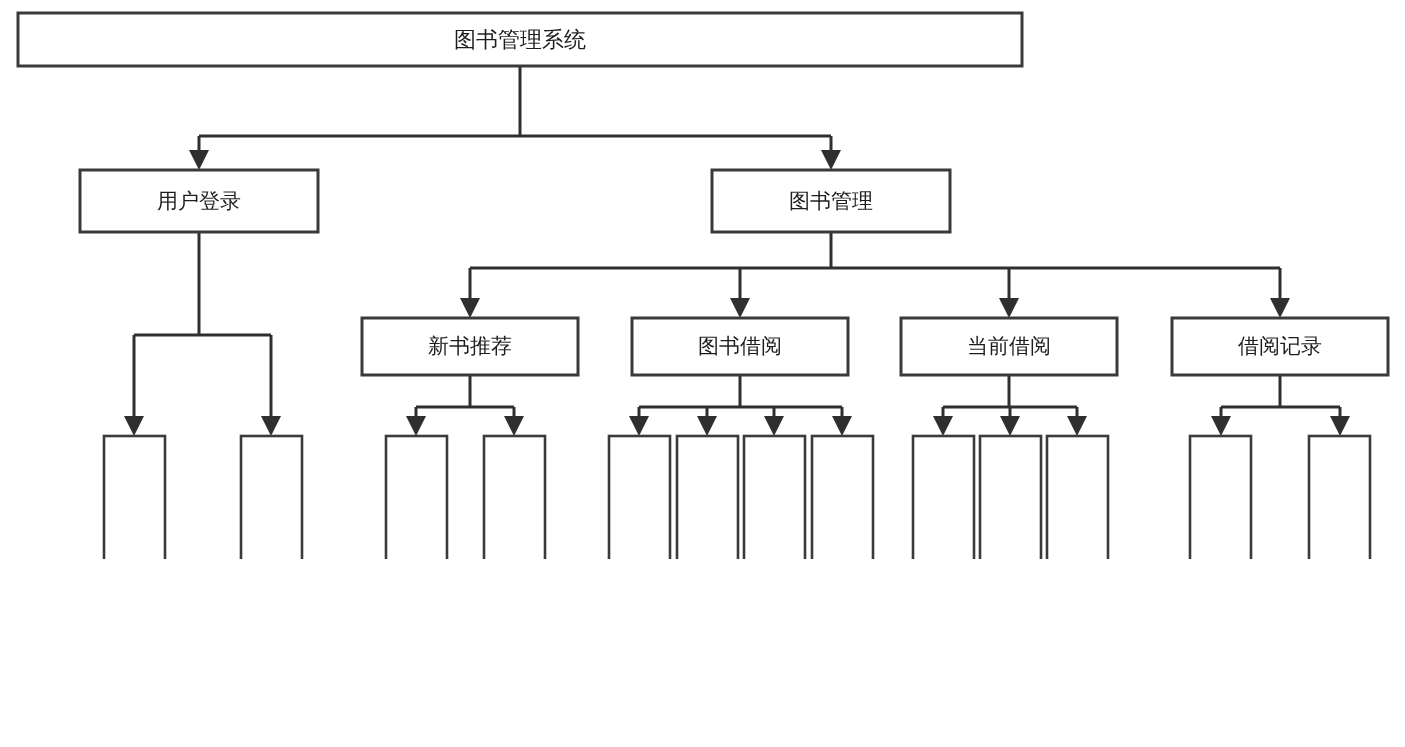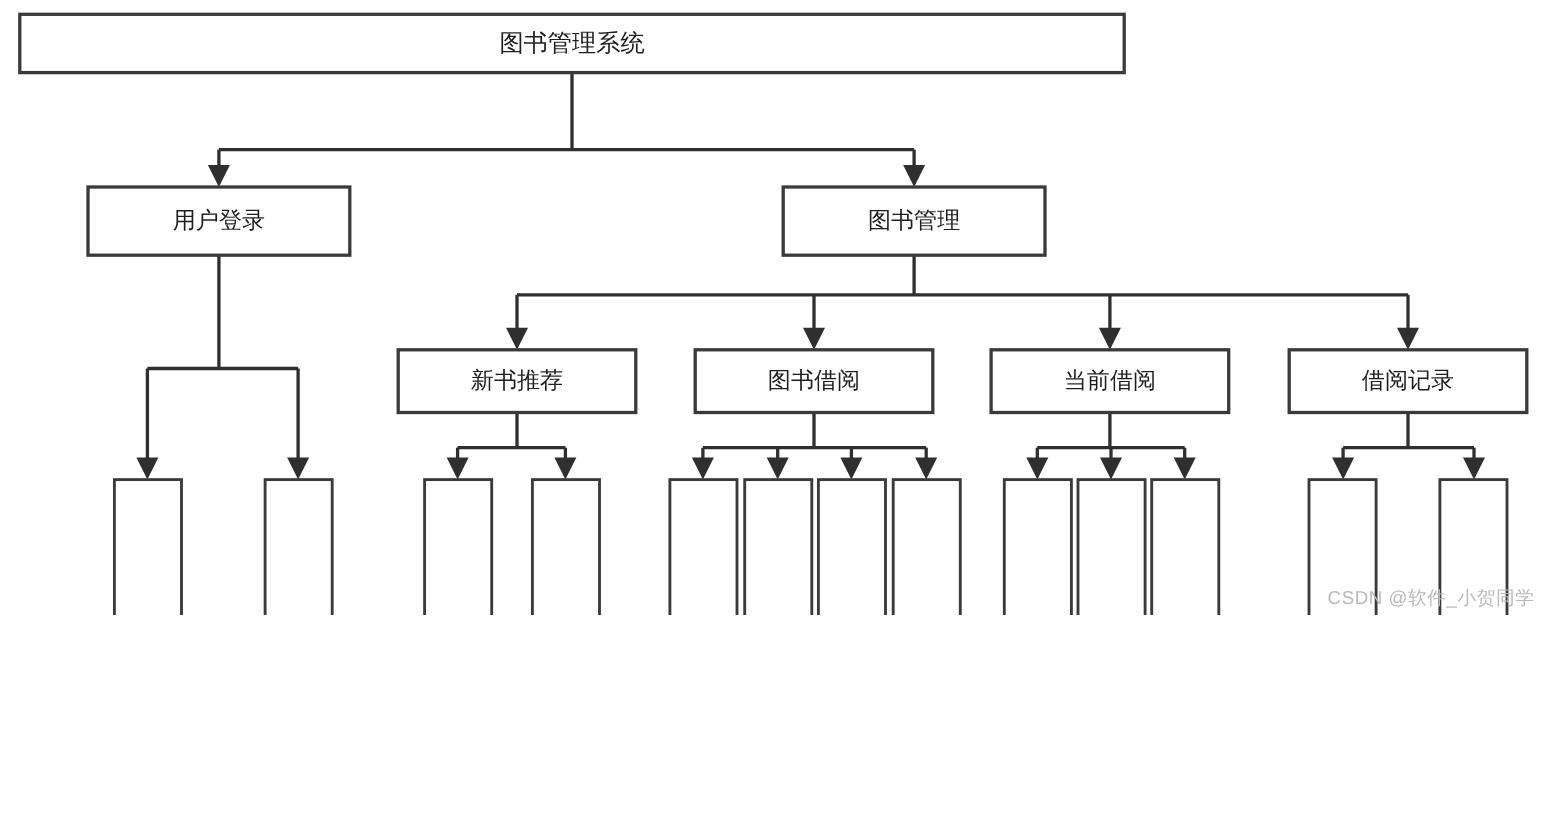--- a/index.html
+++ b/index.html
@@ -235,14 +235,13 @@
   <div class="vlabel" style="left:744px; top:436px; width:61px; height:299px;">编辑图书（管理员）</div>
   <div class="vlabel" style="left:812px; top:436px; width:61px; height:299px;">借阅图书</div>
 
   <div class="vlabel" style="left:913px; top:436px; width:61px; height:299px;">查询图书</div>
   <div class="vlabel" style="left:980px; top:436px; width:61px; height:299px;">归还图书</div>
   <div class="vlabel" style="left:1047px; top:436px; width:61px; height:299px;">确认归还（管理员）</div>
 
   <div class="vlabel" style="left:1190px; top:436px; width:61px; height:299px;">新增借阅记录</div>
   <div class="vlabel" style="left:1309px; top:436px; width:61px; height:299px;">查询借阅记录</div>
 
-  <div class="watermark">CSDN @软件_小贺同学</div>
 </div>
 
 </body></html>

